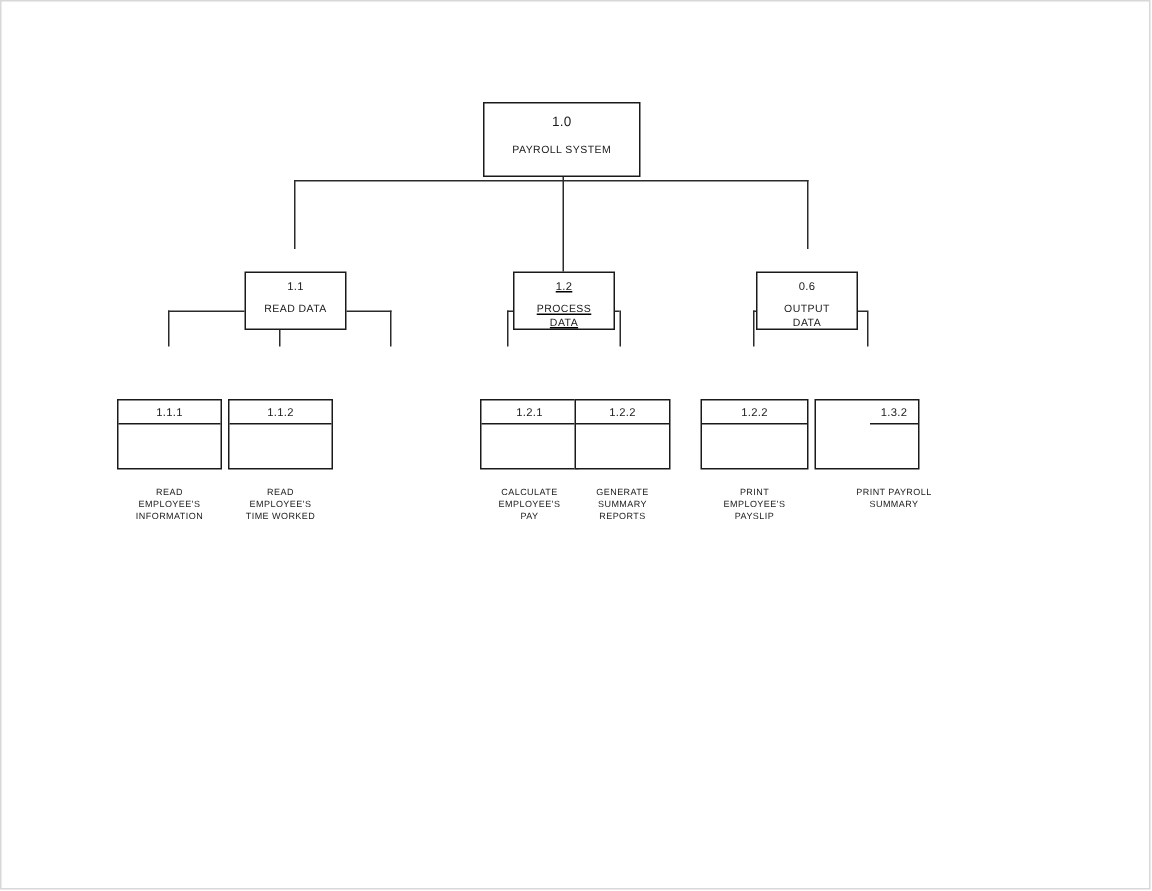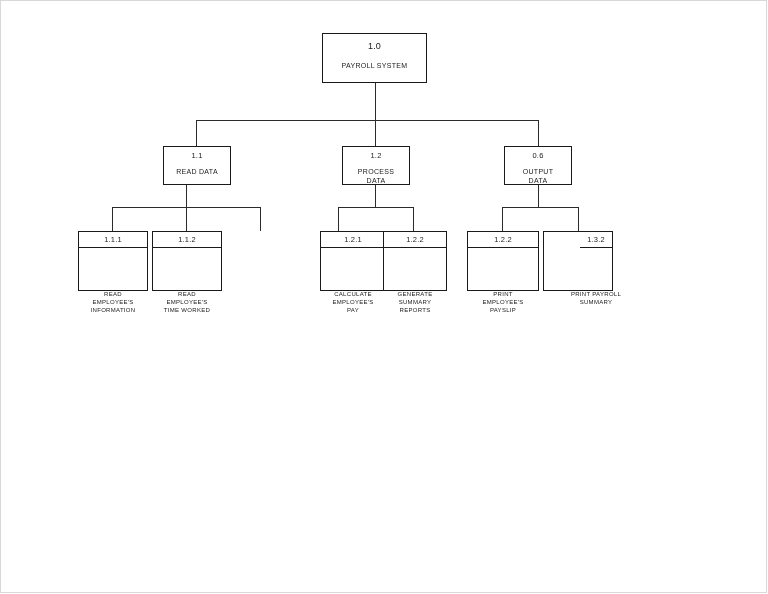--- a/index.html
+++ b/index.html
@@ -40,20 +40,21 @@
   
   .node{
     position:absolute;
     box-sizing:border-box;
     border:1px solid #1a1a1a;
     background:#ffffff;
     display:flex;
     flex-direction:column;
     align-items:stretch;
     z-index:5;
+    margin-top:35px;
   }
   .node .num{
     text-align:center;
     color:#1a1a1a;
     letter-spacing:.2px;
     white-space:nowrap;
   }
   .node .body{
     text-align:center;
     color:#1a1a1a;
@@ -85,26 +86,26 @@
   }
   .node.lvl1 .num{
     font-size:7.5px;
     margin-top:4px;
   }
   .node.lvl1 .body{
     font-size:7px;
     margin-top:7px;
   }
   .node.lvl1.n1{ left:163px; }
-  .node.lvl1.n2{ left:342px; }
+  .node.lvl1.n2{ left:342px;text-decoration:underline; }
   .node.lvl1.n3{ left:504px; }
 
   
   .node.lvl2{
-    top:231px; height:60px;gap:35px;
+    top:231px; height:47px;gap:35px;
   }
   .node.lvl2 .num{
     font-size:7.5px;
     height:15px;
     line-height:15px;
     border-bottom:1px solid #1a1a1a;
   }
   .node.lvl2 .body{
     font-size:6px;
     margin-top:8px;

